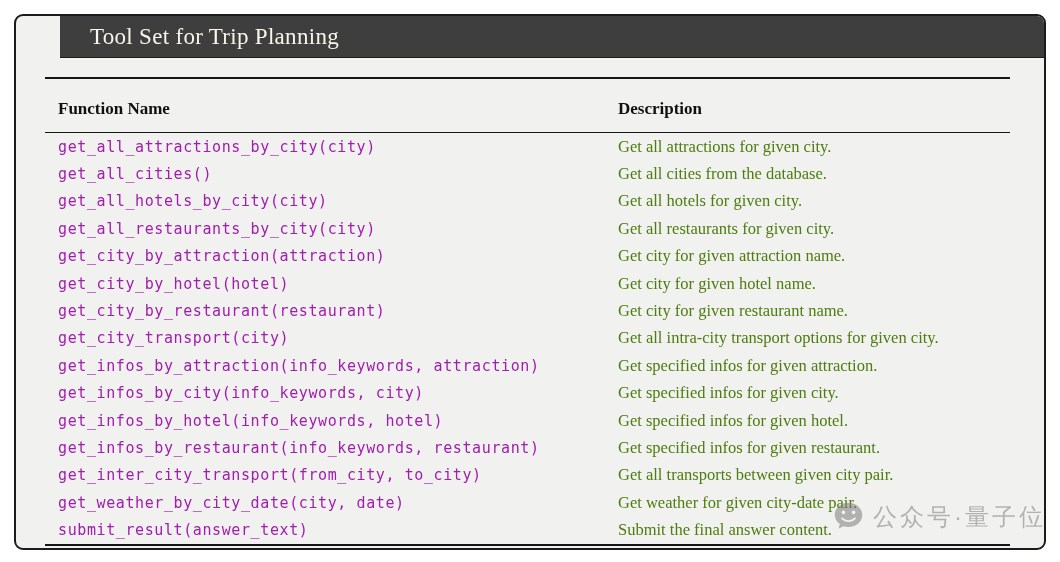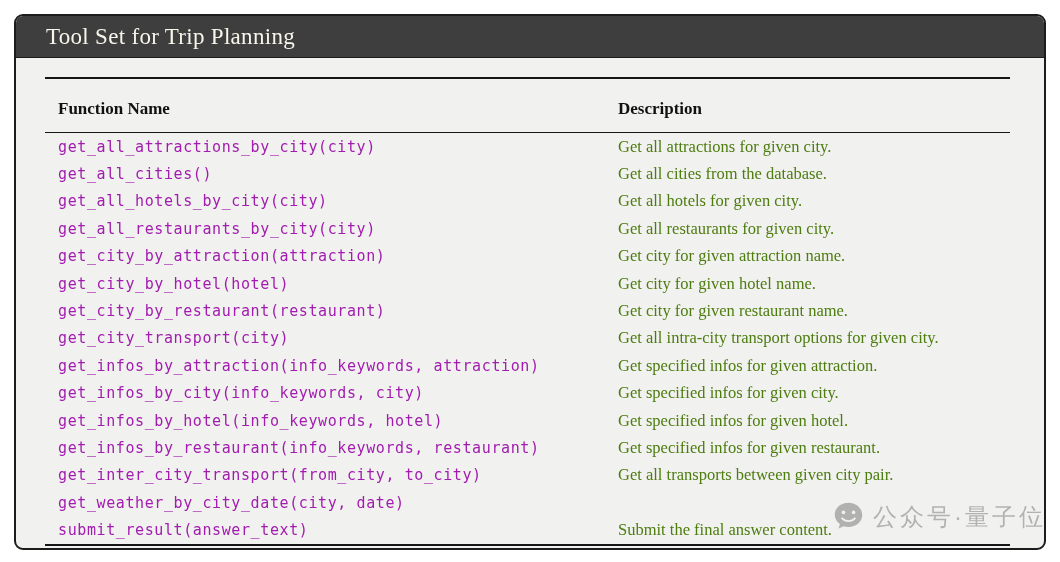--- a/index.html
+++ b/index.html
@@ -16,20 +16,21 @@
     overflow: hidden;
   }
 
   .panel-header {
     height: 42px;
     background: #3e3e3e;
     display: flex;
     align-items: center;
     padding-left: 30px;
     border-bottom: 1px solid #1c1c1c;
+    margin-left: 44px;
   }
   .panel-title {
     color: #f8f5ea;
     font-size: 23px;
     font-family: "Liberation Serif", serif;
     letter-spacing: 0.3px;
   }
 
   .table-wrap {
     margin: 19px 34px 0 29px; 
@@ -166,20 +167,21 @@
     <div class="td-desc">Get specified infos for given restaurant.</div>
   </div>
 
   <div class="trow">
     <div class="td-fn">get_inter_city_transport(from_city, to_city)</div>
     <div class="td-desc">Get all transports between given city pair.</div>
   </div>
 
   <div class="trow">
     <div class="td-fn">get_weather_by_city_date(city, date)</div>
+    <div class="td-desc">Get weather for given city-date pair.</div>
   </div>
 
   <div class="trow">
     <div class="td-fn">submit_result(answer_text)</div>
     <div class="td-desc">Submit the final answer content.</div>
   </div>
 </div>
     <div class="rule-bottom"></div>
   </div>
 </div>

